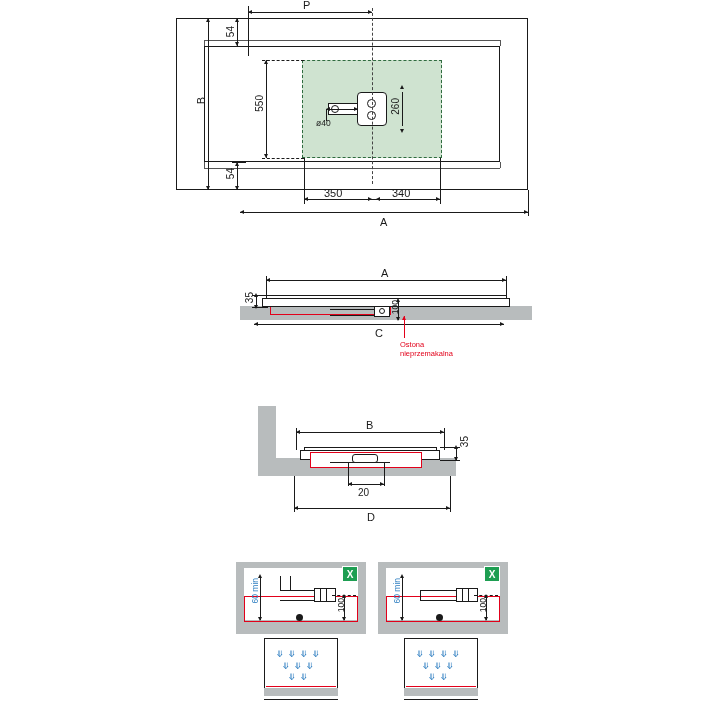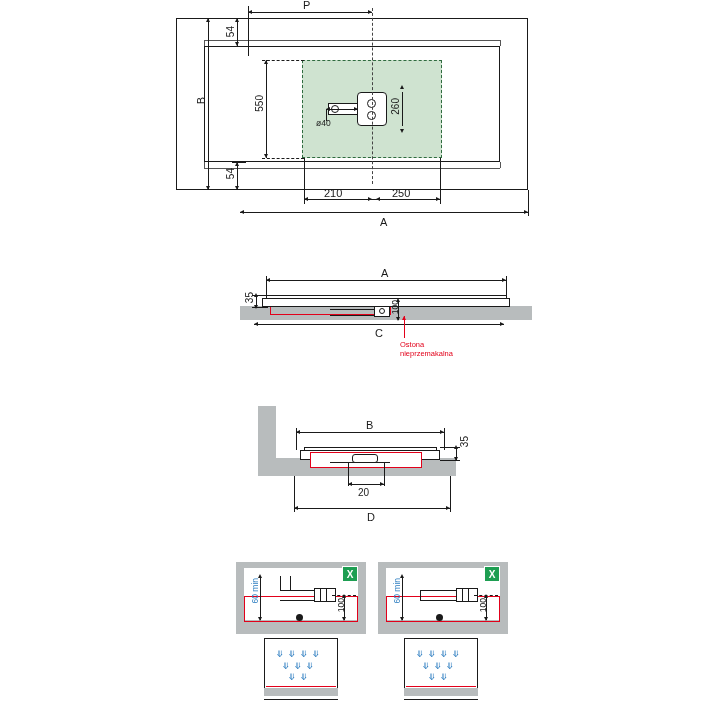--- a/index.html
+++ b/index.html
@@ -165,22 +165,22 @@
     <div class="lbl sm" style="left:316px;top:118px;">ø40</div>
     <div class="ln-v" style="left:326px;top:109px;height:12px;"></div>
 
     <div class="ln-h" style="left:304px;top:199px;width:136px;"></div>
     <div class="ah left" style="left:304px;top:196.5px;"></div>
     <div class="ah right" style="left:368px;top:196.5px;"></div>
     <div class="ah left" style="left:376px;top:196.5px;"></div>
     <div class="ah right" style="left:436px;top:196.5px;"></div>
     <div class="ln-v" style="left:304px;top:158px;height:46px;"></div>
     <div class="ln-v" style="left:440px;top:158px;height:46px;"></div>
-    <div class="lbl big" style="left:324px;top:188px;">210</div>
-    <div class="lbl big" style="left:392px;top:188px;">250</div>
+    <div class="lbl big" style="left:324px;top:188px;">350</div>
+    <div class="lbl big" style="left:392px;top:188px;">340</div>
 
     <div class="ln-h" style="left:240px;top:212px;width:288px;"></div>
     <div class="ah left" style="left:240px;top:209.5px;"></div>
     <div class="ah right" style="left:524px;top:209.5px;"></div>
     <div class="ln-v" style="left:528px;top:190px;height:26px;"></div>
     <div class="lbl big" style="left:380px;top:217px;">A</div>
   </div>
 
   <div class="abs" style="left:0;top:262px;width:720px;height:110px;">
 

